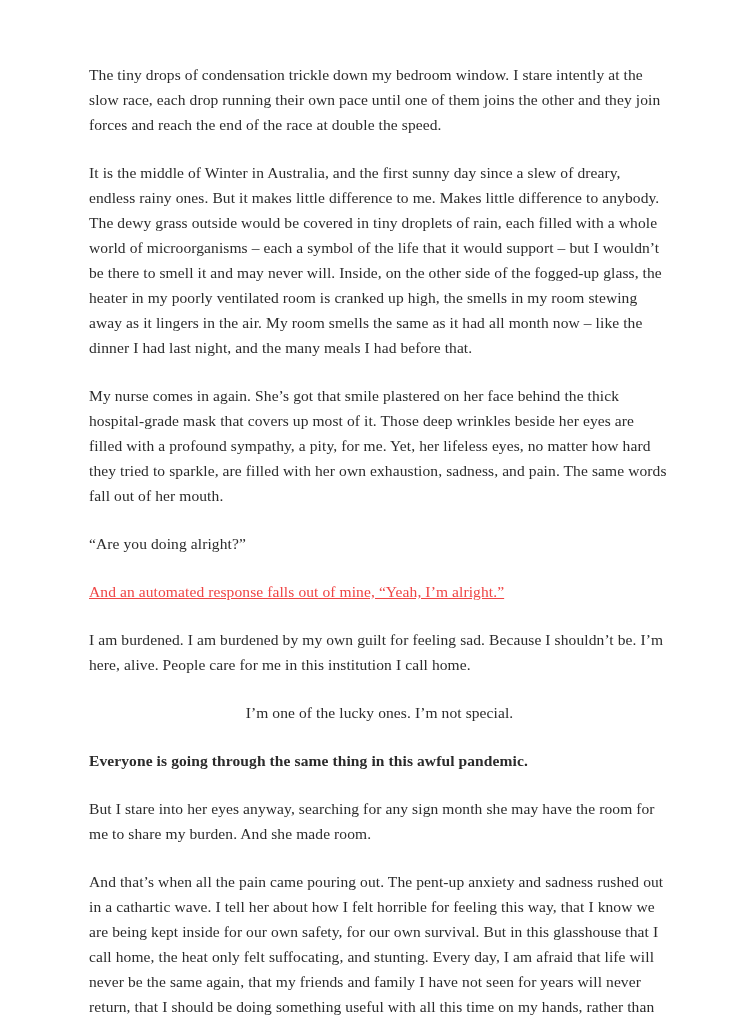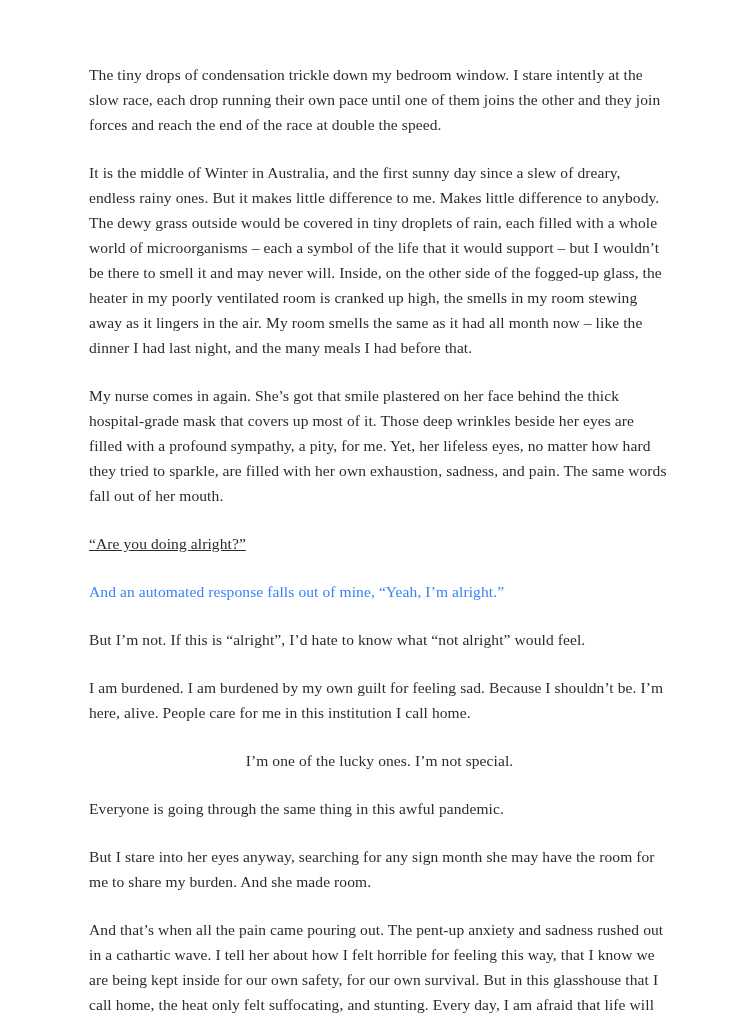--- a/index.html
+++ b/index.html
@@ -34,22 +34,21 @@
   }
 </style>
 </head>
 <body>
 
 <div class="page" style="background: rgb(255, 255, 255);">
   <div class="content">
       <p style="color: rgb(43, 43, 43);">The tiny drops of condensation trickle down my bedroom window. I stare intently at the slow race, each drop running their own pace until one of them joins the other and they join forces and reach the end of the race at double the speed.</p>
       <p style="color: rgb(43, 43, 43);">It is the middle of Winter in Australia, and the first sunny day since a slew of dreary, endless rainy ones. But it makes little difference to me. Makes little difference to anybody. The dewy grass outside would be covered in tiny droplets of rain, each filled with a whole world of microorganisms – each a symbol of the life that it would support – but I wouldn’t be there to smell it and may never will. Inside, on the other side of the fogged-up glass, the heater in my poorly ventilated room is cranked up high, the smells in my room stewing away as it lingers in the air. My room smells the same as it had all month now – like the dinner I had last night, and the many meals I had before that.</p>
       <p style="color: rgb(43, 43, 43);">My nurse comes in again. She’s got that smile plastered on her face behind the thick hospital-grade mask that covers up most of it. Those deep wrinkles beside her eyes are filled with a profound sympathy, a pity, for me. Yet, her lifeless eyes, no matter how hard they tried to sparkle, are filled with her own exhaustion, sadness, and pain. The same words fall out of her mouth.</p>
-      <p style="color: rgb(43, 43, 43); text-decoration: underline;">“Are you doing alright?”</p>
-      <p style="color: #3b82f6;">And an automated response falls out of mine, “Yeah, I’m alright.”</p>
-      <p style="color: rgb(43, 43, 43);">But I’m not. If this is “alright”, I’d hate to know what “not alright” would feel.</p>
+      <p style="color: rgb(43, 43, 43);">“Are you doing alright?”</p>
+      <p style="color: #ef4444; text-decoration: underline;">And an automated response falls out of mine, “Yeah, I’m alright.”</p>
       <p style="color: rgb(43, 43, 43);">I am burdened. I am burdened by my own guilt for feeling sad. Because I shouldn’t be. I’m here, alive. People care for me in this institution I call home.</p>
       <p style="color: rgb(43, 43, 43); text-align: center;">I’m one of the lucky ones. I’m not special.</p>
-      <p style="color: rgb(43, 43, 43);">Everyone is going through the same thing in this awful pandemic.</p>
+      <p style="color: rgb(43, 43, 43); font-weight: bold;">Everyone is going through the same thing in this awful pandemic.</p>
       <p style="color: rgb(43, 43, 43);">But I stare into her eyes anyway, searching for any sign month she may have the room for me to share my burden. And she made room.</p>
       <p style="color: rgb(43, 43, 43);">And that’s when all the pain came pouring out. The pent-up anxiety and sadness rushed out in a cathartic wave. I tell her about how I felt horrible for feeling this way, that I know we are being kept inside for our own safety, for our own survival. But in this glasshouse that I call home, the heat only felt suffocating, and stunting. Every day, I am afraid that life will never be the same again, that my friends and family I have not seen for years will never return, that I should be doing something useful with all this time on my hands, rather than feeling pitiful</p>
     </div>
 </div>
 
 </body></html>

